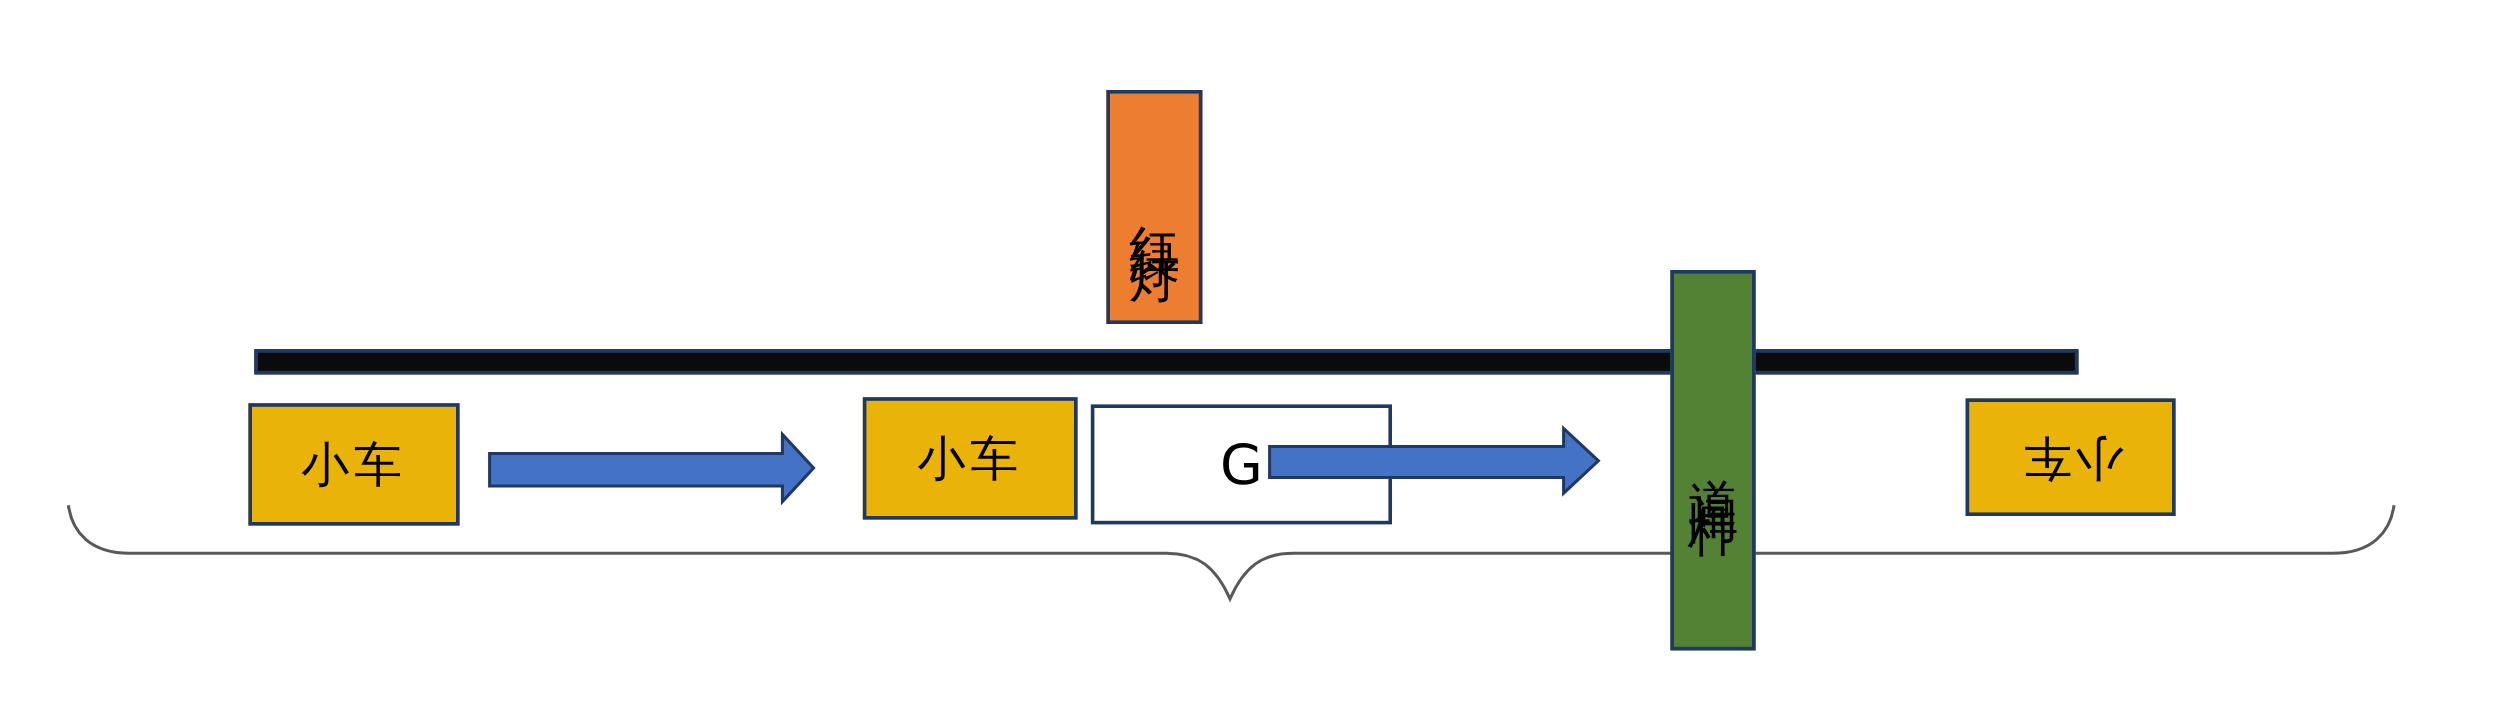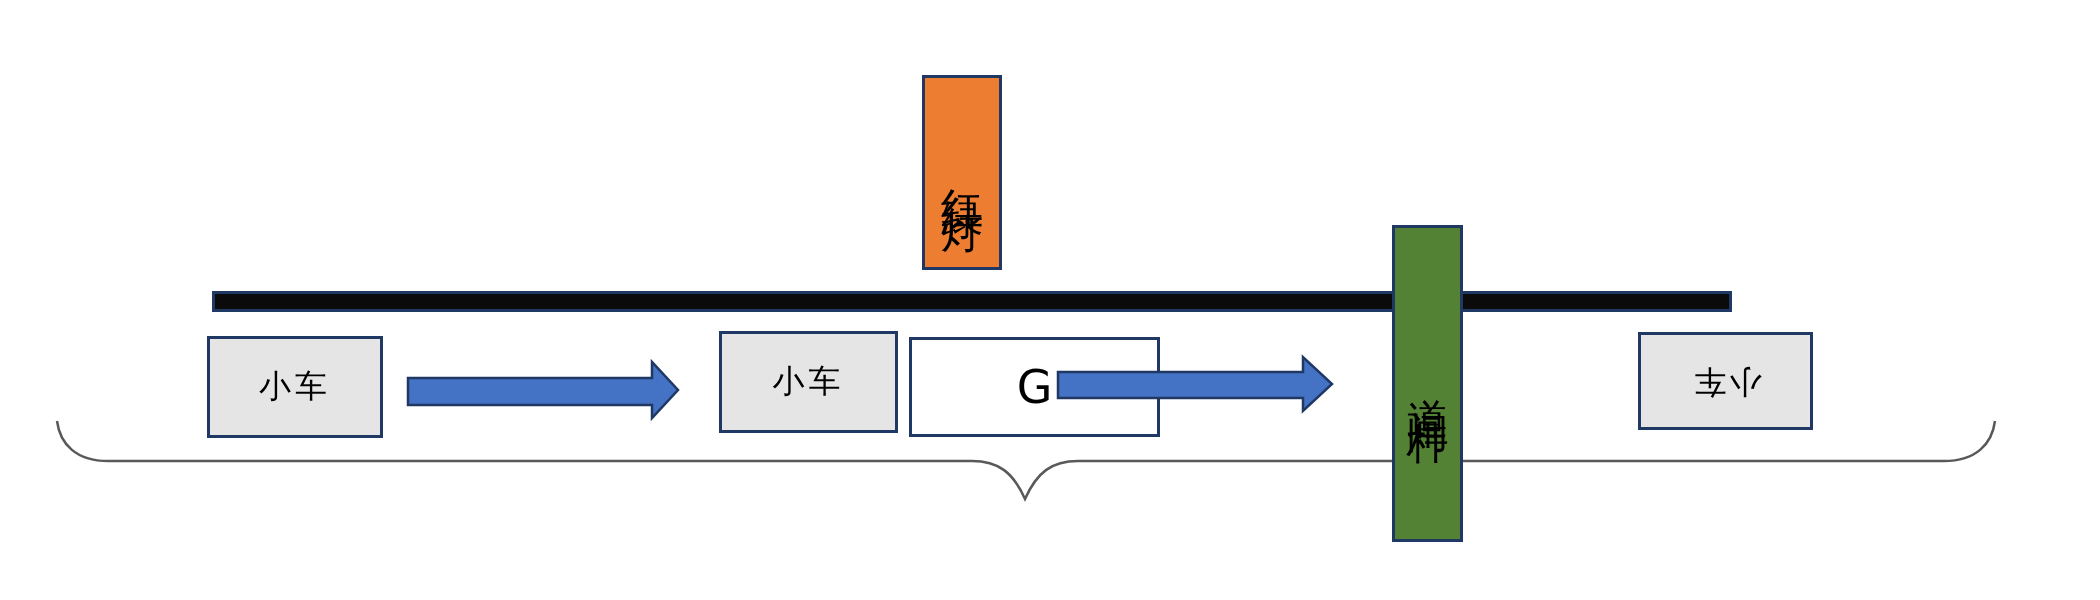--- a/index.html
+++ b/index.html
@@ -32,22 +32,22 @@
 
   
   .node {
     display: flex;
     align-items: center;
     justify-content: center;
     border: 3px solid #1f3864;
     color: #000000;
   }
   .car {
-    background: #e5e5e5;
-    font-size: 32px;
+    background: #eab308;
+    font-size: 40px;
     letter-spacing: 4px;
     z-index: 3;
   }
   .car1 { left: 207px; top: 336px; width: 176px; height: 102px; }
   .car2 { left: 719px; top: 331px; width: 179px; height: 102px; }
   .car3 { left: 1638px; top: 332px; width: 175px; height: 98px; }
   .rot180 { transform: rotate(180deg); display: inline-block; }
 
   .gbox {
     left: 909px; top: 337px; width: 251px; height: 100px;

